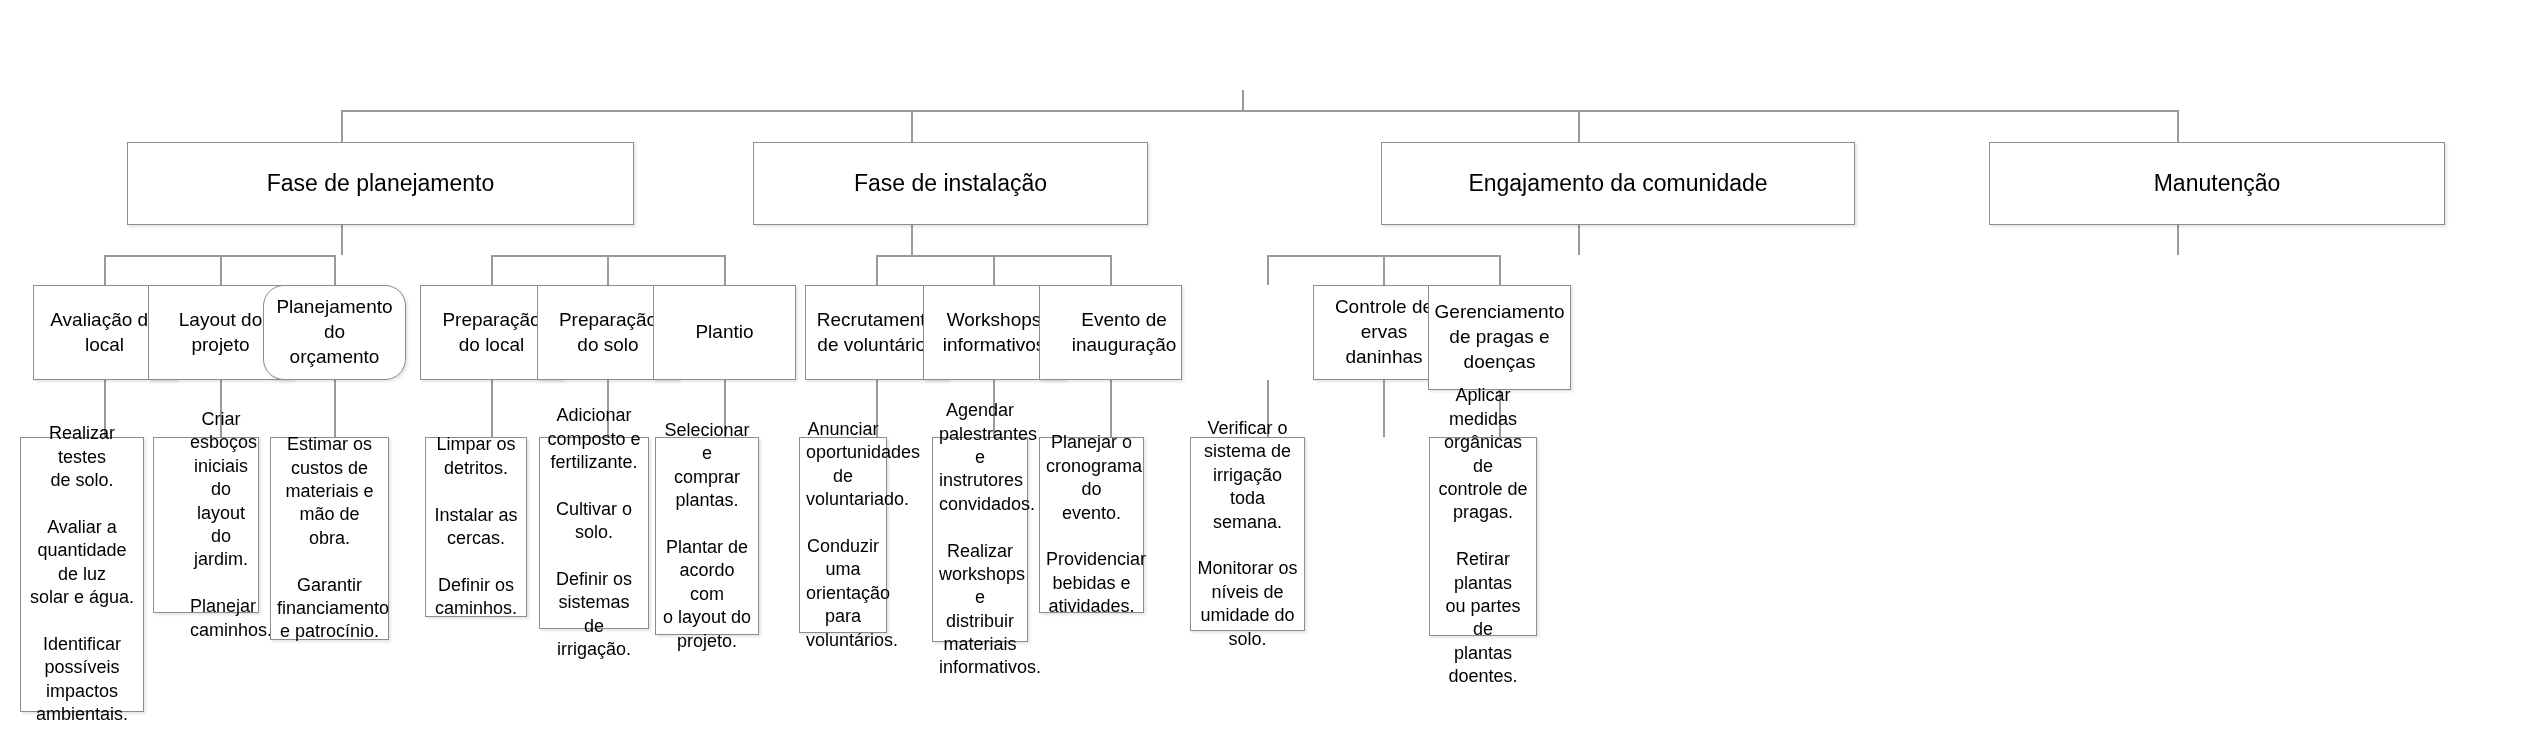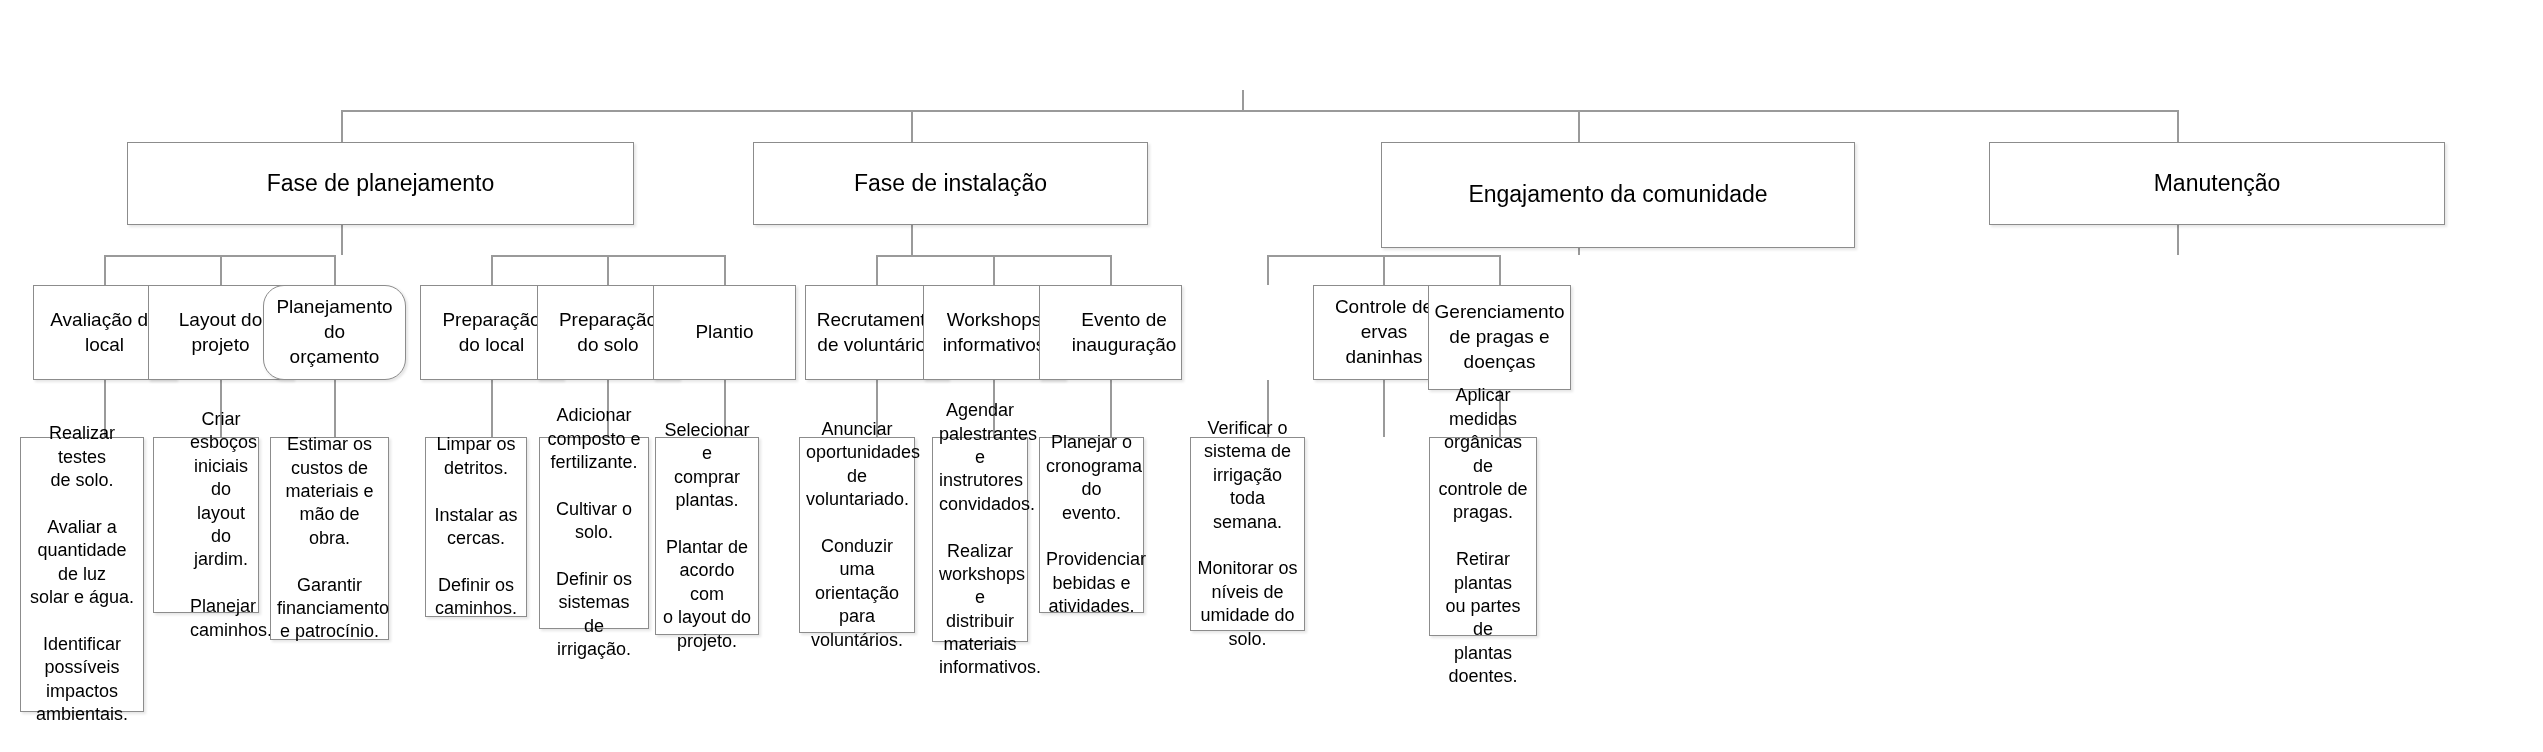--- a/index.html
+++ b/index.html
@@ -145,28 +145,28 @@
     <div class="line v" style="left: 723.5px; top: 380px; height: 57px;"></div>
     <div class="node leaf" style="left: 655px; top: 437px; width: 104px; height: 198px;"><span class="leaftext">Selecionar e
 comprar
 plantas.
 
 Plantar de
 acordo com
 o layout do
 projeto.</span></div>
     <div class="line v" style="left: 1578px; top: 110px; height: 32px;"></div>
-    <div class="node lvl2" style="left: 1342px; top: 142px; width: 474px; height: 106px;"><span class="leaftext">Engajamento da comunidade</span></div>
+    <div class="node lvl2" style="left: 1342px; top: 142px; width: 474px; height: 83px;"><span class="leaftext">Engajamento da comunidade</span></div>
     <div class="line v" style="left: 1578px; top: 225px; height: 30px;"></div>
     <div class="line h" style="left: 876.5px; top: 255px; width: 234px;"></div>
     <div class="line v" style="left: 875.5px; top: 255px; height: 30px;"></div>
     <div class="node lvl3" style="left: 805px; top: 285px; width: 143px; height: 95px;"><span class="leaftext">Recrutamento
 de voluntários</span></div>
     <div class="line v" style="left: 875.5px; top: 380px; height: 57px;"></div>
-    <div class="node leaf" style="left: 799px; top: 437px; width: 116px; height: 196px;"><span class="leaftext">Anunciar
+    <div class="node leaf" style="left: 799px; top: 437px; width: 88px; height: 196px;"><span class="leaftext">Anunciar
 oportunidades
 de
 voluntariado.
 
 Conduzir uma
 orientação
 para
 voluntários.</span></div>
     <div class="line v" style="left: 993px; top: 255px; height: 30px;"></div>
     <div class="node lvl3" style="left: 923px; top: 285px; width: 142px; height: 95px;"><span class="leaftext">Workshops

